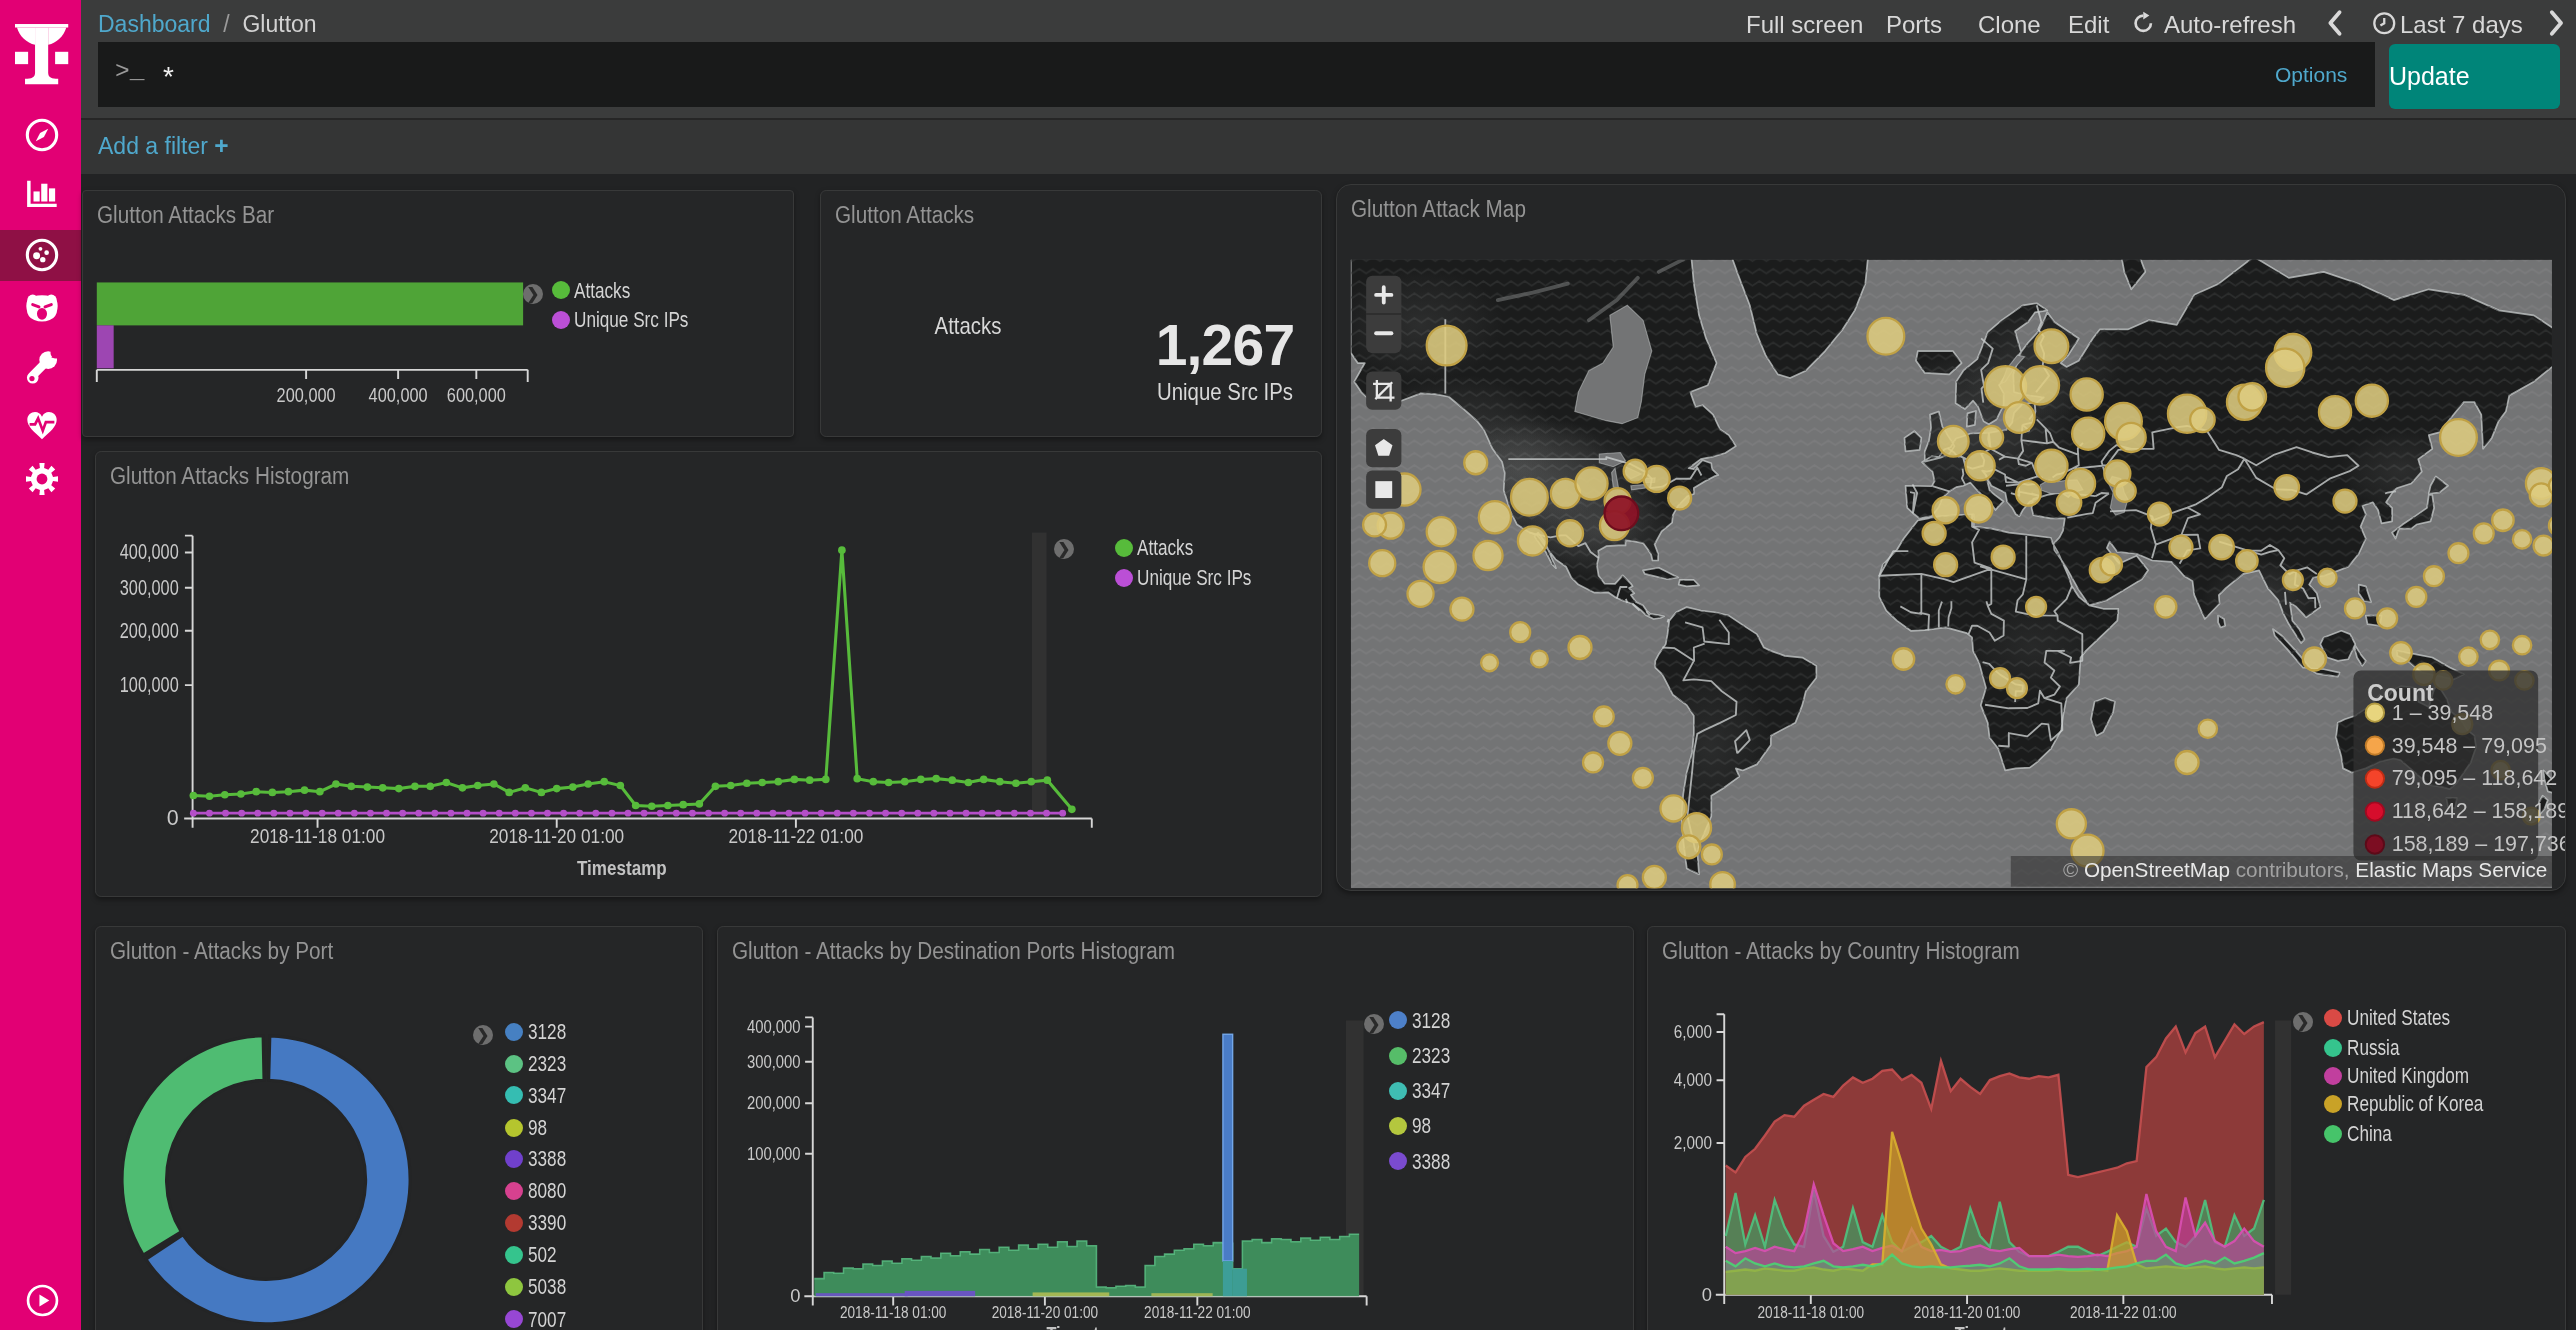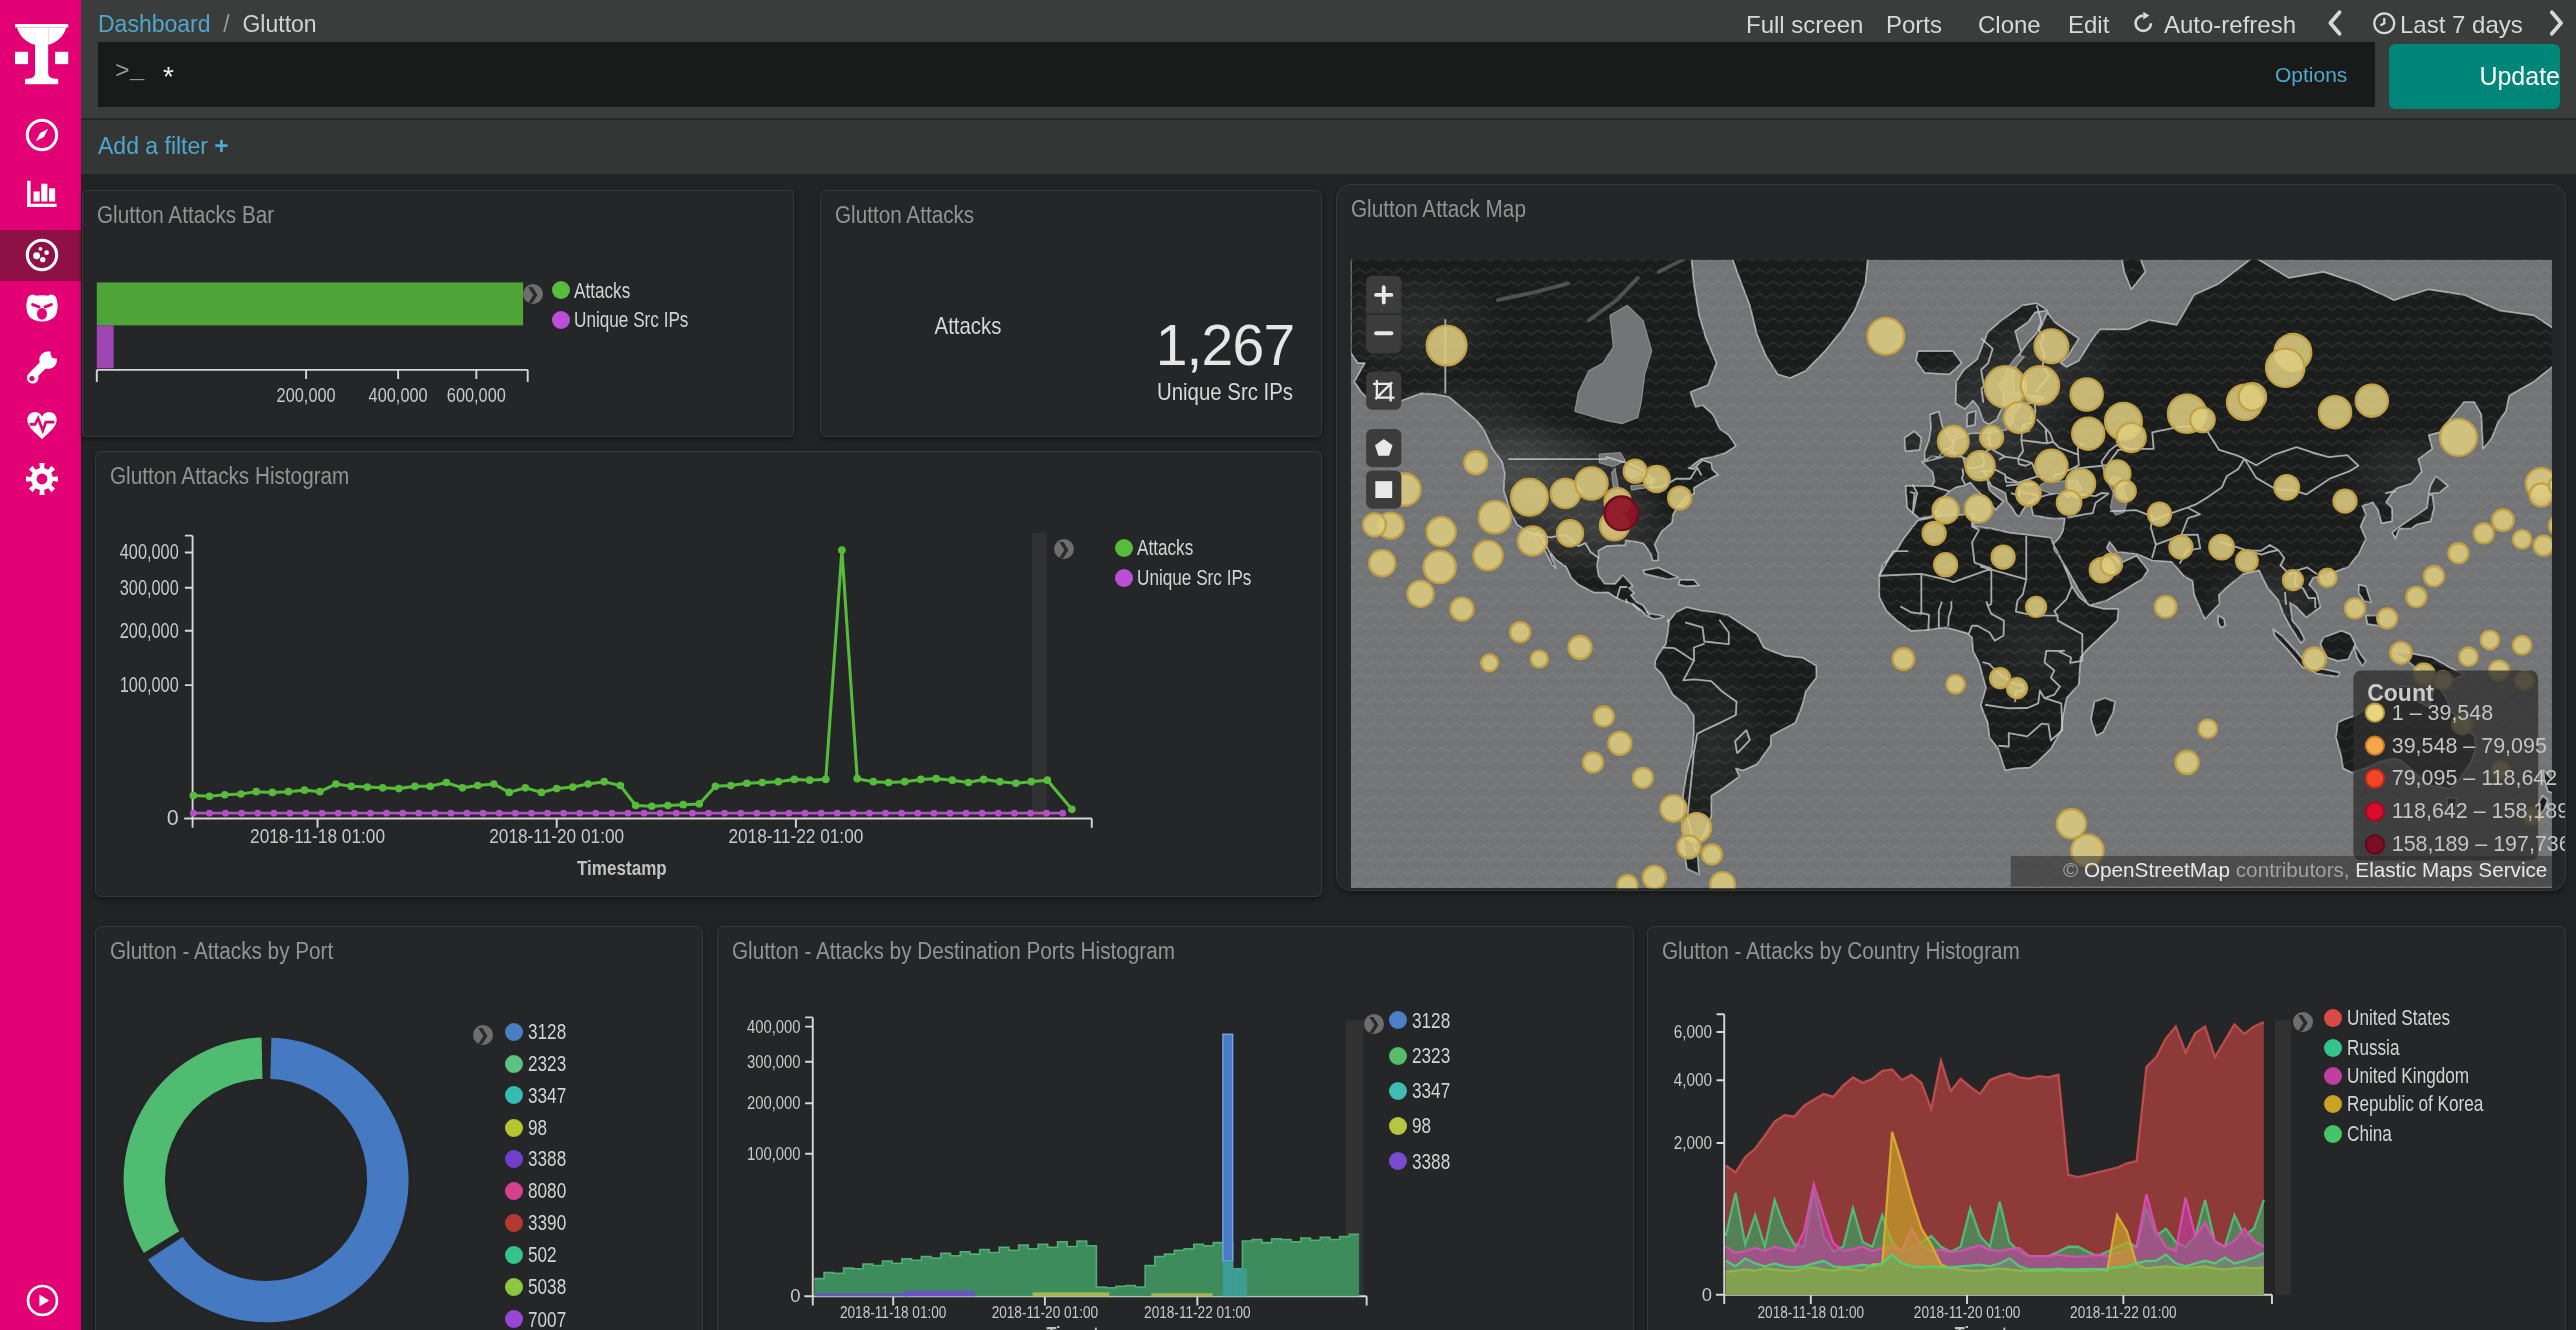--- a/index.html
+++ b/index.html
@@ -21,21 +21,21 @@
     <path d="M16,9 V16 L11,19" stroke="#d8d8d8" stroke-width="3" fill="none"></path>
   </svg>
 <div style="position:absolute;left:2400px;top:10.7px;font-size:24px;color:#d8d8d8">Last 7 days</div>
 <svg width="18.4" height="28" viewBox="0 0 24 36" style="position:absolute;left:2548px;top:9.2px">
     <path d="M5,4 L17,18 L5,32" stroke="#d8d8d8" stroke-width="5" fill="none" stroke-linecap="round" stroke-linejoin="round"></path>
   </svg>
 <div style="position:absolute;left:98px;top:42px;width:2277px;height:65px;background:#191a1a"></div>
 <div style="position:absolute;left:115px;top:58px;font-size:24.5px;color:#9a9a9a;font-family:'Liberation Mono',monospace">&gt;_</div>
 <div style="position:absolute;left:163px;top:61px;font-size:28px;color:#f0f0f0">*</div>
 <div style="position:absolute;left:2275px;top:63px;font-size:21px;color:#4fa8cc">Options</div>
-<div style="position:absolute;left:2389px;top:44px;width:171px;height:65px;background:#008579;border-radius:6.1px;color:#fff;font-size:25px;text-align:right;line-height:65px">Update</div>
+<div style="position:absolute;left:2389px;top:44px;width:171px;height:65px;background:#008579;border-radius:6.1px;color:#fff;font-size:25px;text-align:left;line-height:65px">Update</div>
 <div style="position:absolute;left:98px;top:132px;font-size:23px;color:#4fa8cc">Add a filter <span style="font-weight:bold;font-size:24.5px">+</span></div>
 <div style="position:absolute;left:0;top:0;width:81px;height:1331px;background:#e20074">
     <div style="position:absolute;left:0;top:230px;width:81px;height:51px;background:#8f1045"></div>
     <svg width="54" height="61" viewBox="0 0 70 79" style="position:absolute;left:15.3px;top:24px">
 <g fill="#ffffff">
 <rect x="0" y="0" width="69" height="4.5"></rect>
 <path d="M26,4.5 L26,27 C15,24.5 6,16 2.5,4.5 Z"></path>
 <path d="M43,4.5 L43,27 C54,24.5 63,16 66.5,4.5 Z"></path>
 <path d="M26,4.5 H43 V63 C43,69 47.5,71 56,71 V78 H13 V71 C21.5,71 26,69 26,63 Z"></path>
 <rect x="0" y="36" width="17" height="16"></rect>
@@ -105,21 +105,21 @@
     <div style="position:absolute;left:491px;top:87px;font-size:22px;color:#d4d4d4;white-space:nowrap;transform:scaleX(0.78);transform-origin:0 0">Attacks</div>
     <div style="position:absolute;left:469px;top:120px;width:18.4px;height:18.4px;border-radius:50%;background:#bb4fd6"></div>
     <div style="position:absolute;left:491px;top:116px;font-size:22px;color:#d4d4d4;white-space:nowrap;transform:scaleX(0.78);transform-origin:0 0">Unique Src IPs</div>
   </div>
 <div style="position:absolute;left:820px;top:190px;width:500px;height:245px;background:#252627;border:1.5px solid #383939;border-radius:6.1px;box-shadow:0 2.3px 5.4px rgba(0,0,0,0.35)">
     <div style="position:absolute;left:14px;top:10.7px;font-size:23px;color:#949494;white-space:nowrap;transform:scaleX(0.9);transform-origin:0 0">Glutton Attacks</div>
     <div style="position:absolute;left:28px;top:121px;width:238px;text-align:center">
       <div style="font-size:24px;color:#d8d8d8;margin-top:0px;transform:scaleX(0.85)">Attacks</div>
     </div>
     <div style="position:absolute;left:285px;top:121px;width:238px;text-align:center">
-      <div style="font-size:57px;font-weight:normal;color:#e6e6e6;letter-spacing:-0.8px">1,267</div>
+      <div style="font-size:57px;font-weight:bold;color:#e6e6e6;letter-spacing:-0.8px">1,267</div>
       <div style="font-size:24px;color:#d8d8d8;margin-top:0px;transform:scaleX(0.85)">Unique Src IPs</div>
     </div>
   </div>
 <div style="position:absolute;left:1336px;top:184px;width:1228px;height:705px;background:#252627;border:1.5px solid #383939;border-radius:15px;box-shadow:0 2.3px 5.4px rgba(0,0,0,0.35)">
     <div style="position:absolute;left:14px;top:10.7px;font-size:23px;color:#949494;white-space:nowrap;transform:scaleX(0.9);transform-origin:0 0">Glutton Attack Map</div>
     <svg width="1228" height="705" viewBox="0 0 1602 919" style="position:absolute;left:0;top:0">
       <defs>
 <pattern id="waves" width="36" height="16" patternUnits="userSpaceOnUse">
 <path d="M-2,11 L7,5 L16,11 L25,5 L34,11 L43,5" fill="none" stroke="#7f8081" stroke-width="2.4" opacity="0.65"></path>
 </pattern>

